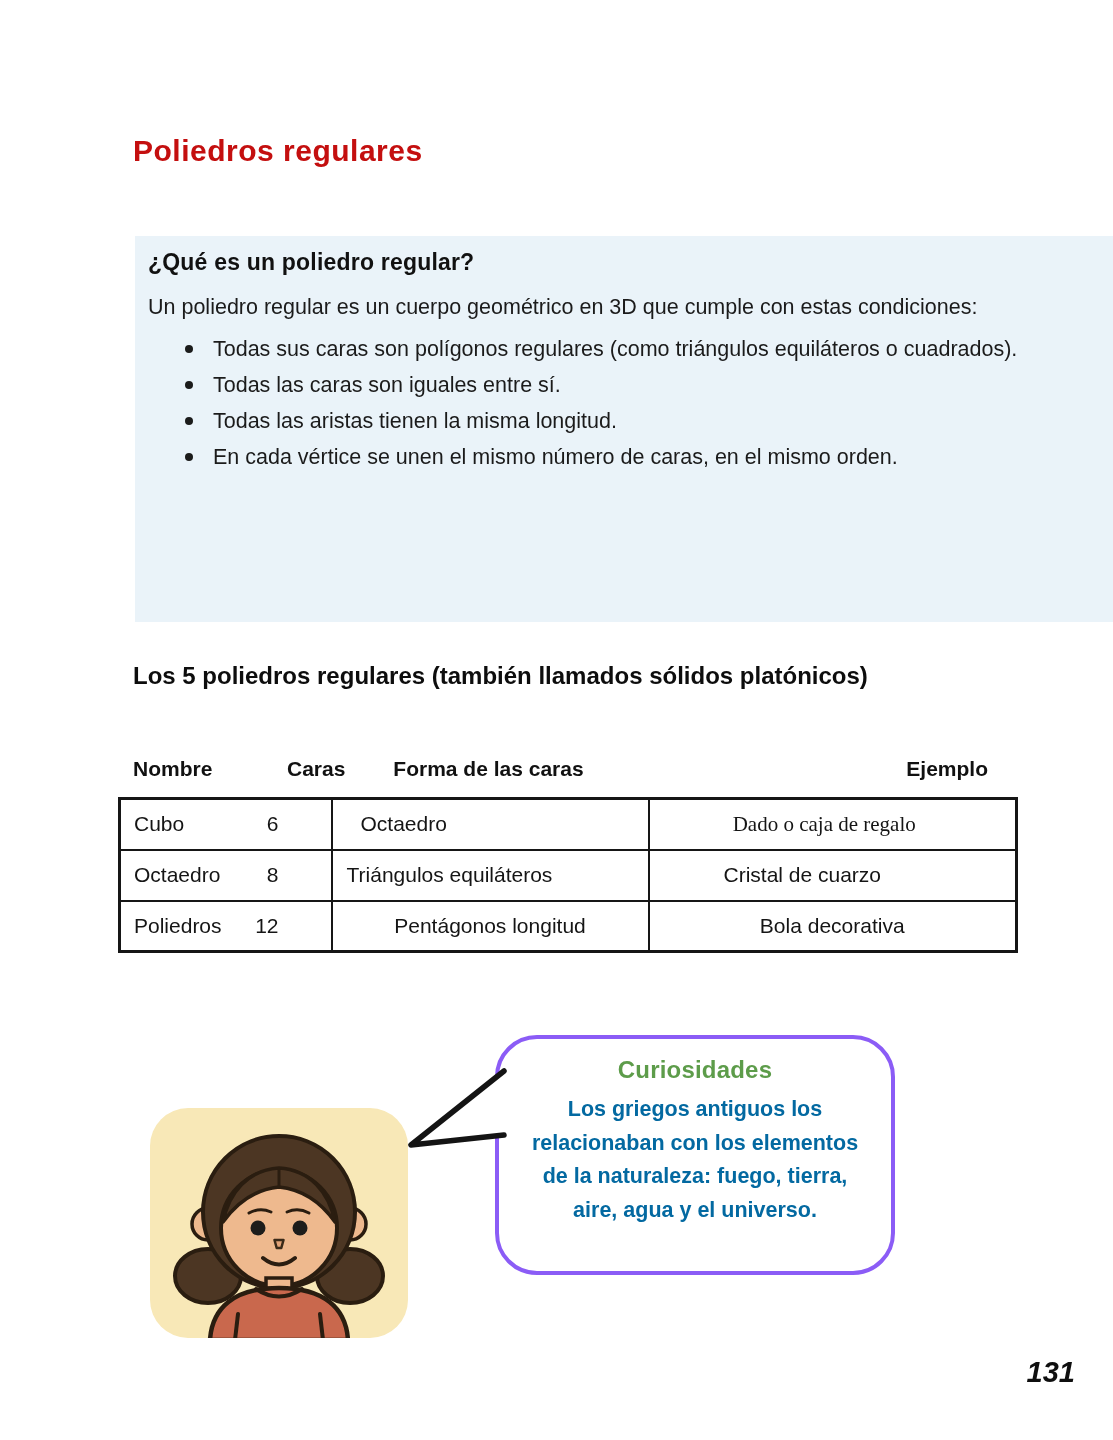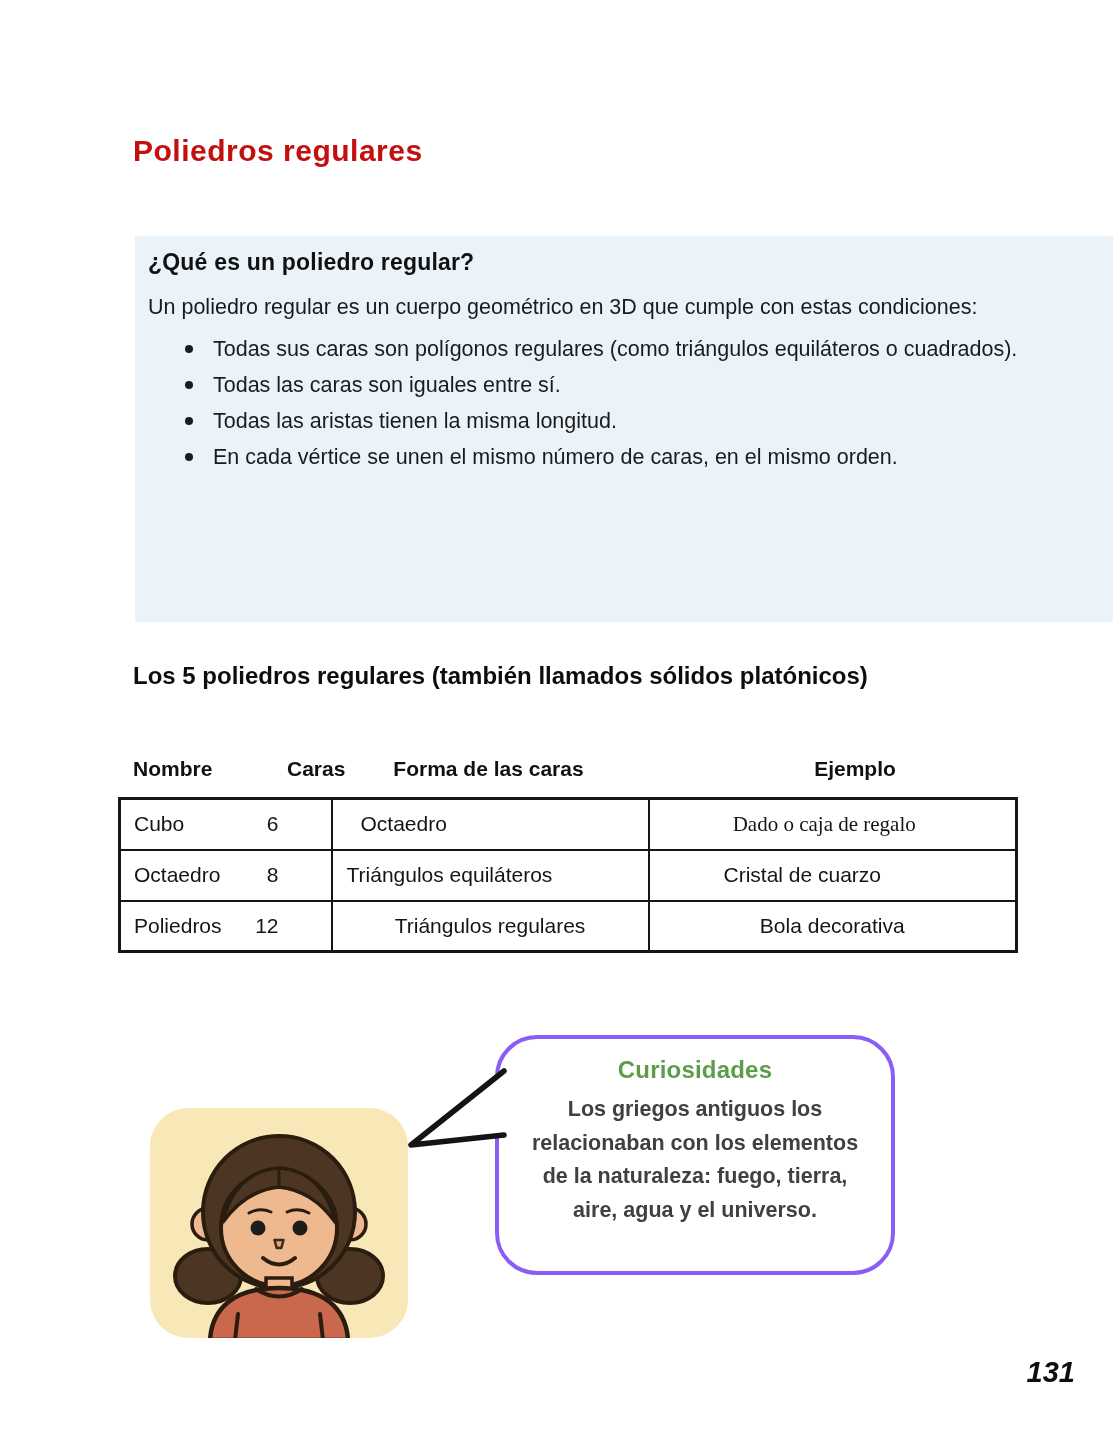--- a/index.html
+++ b/index.html
@@ -25,21 +25,21 @@
   .section-heading { position:absolute; left:133px; top:662px; width:940px;
               font-size:24px; font-weight:800; color:#0d0d0d; }
 
   
   .thead-row { position:absolute; left:118px; top:757px; width:897px; height:34px;
               font-size:21px; font-weight:700; color:#111; }
   .thead-row .h { position:absolute; top:0; }
   .h-nombre { left:15px; }
   .h-caras { left:169px; }
   .h-forma { left:212px; width:317px; text-align:center; }
-  .h-ejemplo { left:553px; width:368px; text-align:center; }
+  .h-ejemplo { left:502px; width:368px; text-align:right; }
 
   
   table.solids { position:absolute; left:118px; top:797px; width:897px;
               border-collapse:collapse; table-layout:fixed; font-size:21px; color:#151515;
               border:3px solid #161616; }
   table.solids td { border:2.5px solid #161616; height:51px; vertical-align:middle; }
   td.c-name { width:212px; }
   td.c-forma { width:317px; }
   td.c-ejemplo { width:368px; }
   .namecell { display:flex; align-items:center; padding-left:13px; }
@@ -52,21 +52,21 @@
 
   
   .bubble { position:absolute; left:495px; top:1035px; width:400px; height:240px;
             background:#fff; border:4px solid #8b5cf6; border-radius:42px; z-index:1;
             padding-top:17px; }
   .bubble-tail { position:absolute; left:405px; top:1065px; width:102px; height:88px;
             z-index:2; overflow:visible; }
   .bubble h3 { text-align:center; font-size:24px; font-weight:800;
             color:var(--heading_green,#5d9c4a); letter-spacing:.2px; }
   .bubble p { margin-top:9px; padding:0 22px; text-align:center; font-size:21.5px;
-            font-weight:700; line-height:33.5px; color:#404040; }
+            font-weight:700; line-height:33.5px; color:#0369a1; }
 
   
   .avatar { position:absolute; left:150px; top:1108px; width:258px; height:230px; }
   .a-outline { stroke:var(--outline_dark,#2a1d10); fill:none; }
   .a-hair { fill:var(--hair,#4c3623); stroke:var(--outline_dark,#2a1d10); }
   .a-skin { fill:var(--skin,#eeb98e); stroke:var(--outline_dark,#2a1d10); }
   .a-shirt { fill:var(--shirt,#c9684d); stroke:var(--outline_dark,#2a1d10); }
 
   
   .page-number { position:absolute; right:38px; top:1356px; font-size:29px;
@@ -121,21 +121,21 @@
         <td class="c-forma tl-14">Triángulos equiláteros</td>
         <td class="c-ejemplo tcl">Cristal de cuarzo</td>
       </tr>
       <tr>
         <td class="c-name">
             <div class="namecell">
           <span>Poliedros</span>
           <span class="num">12</span>
         </div>
           </td>
-        <td class="c-forma tc">Triángulos regulares</td>
+        <td class="c-forma tc">Pentágonos longitud</td>
         <td class="c-ejemplo tc">Bola decorativa</td>
       </tr>
     </tbody>
   </table>
 
   <div class="bubble">
     <h3>Curiosidades</h3>
     <p>Los griegos antiguos los relacionaban con los elementos de la naturaleza: fuego, tierra, aire, agua y el universo.</p>
   </div>
   <svg class="bubble-tail" viewBox="0 0 102 88">

